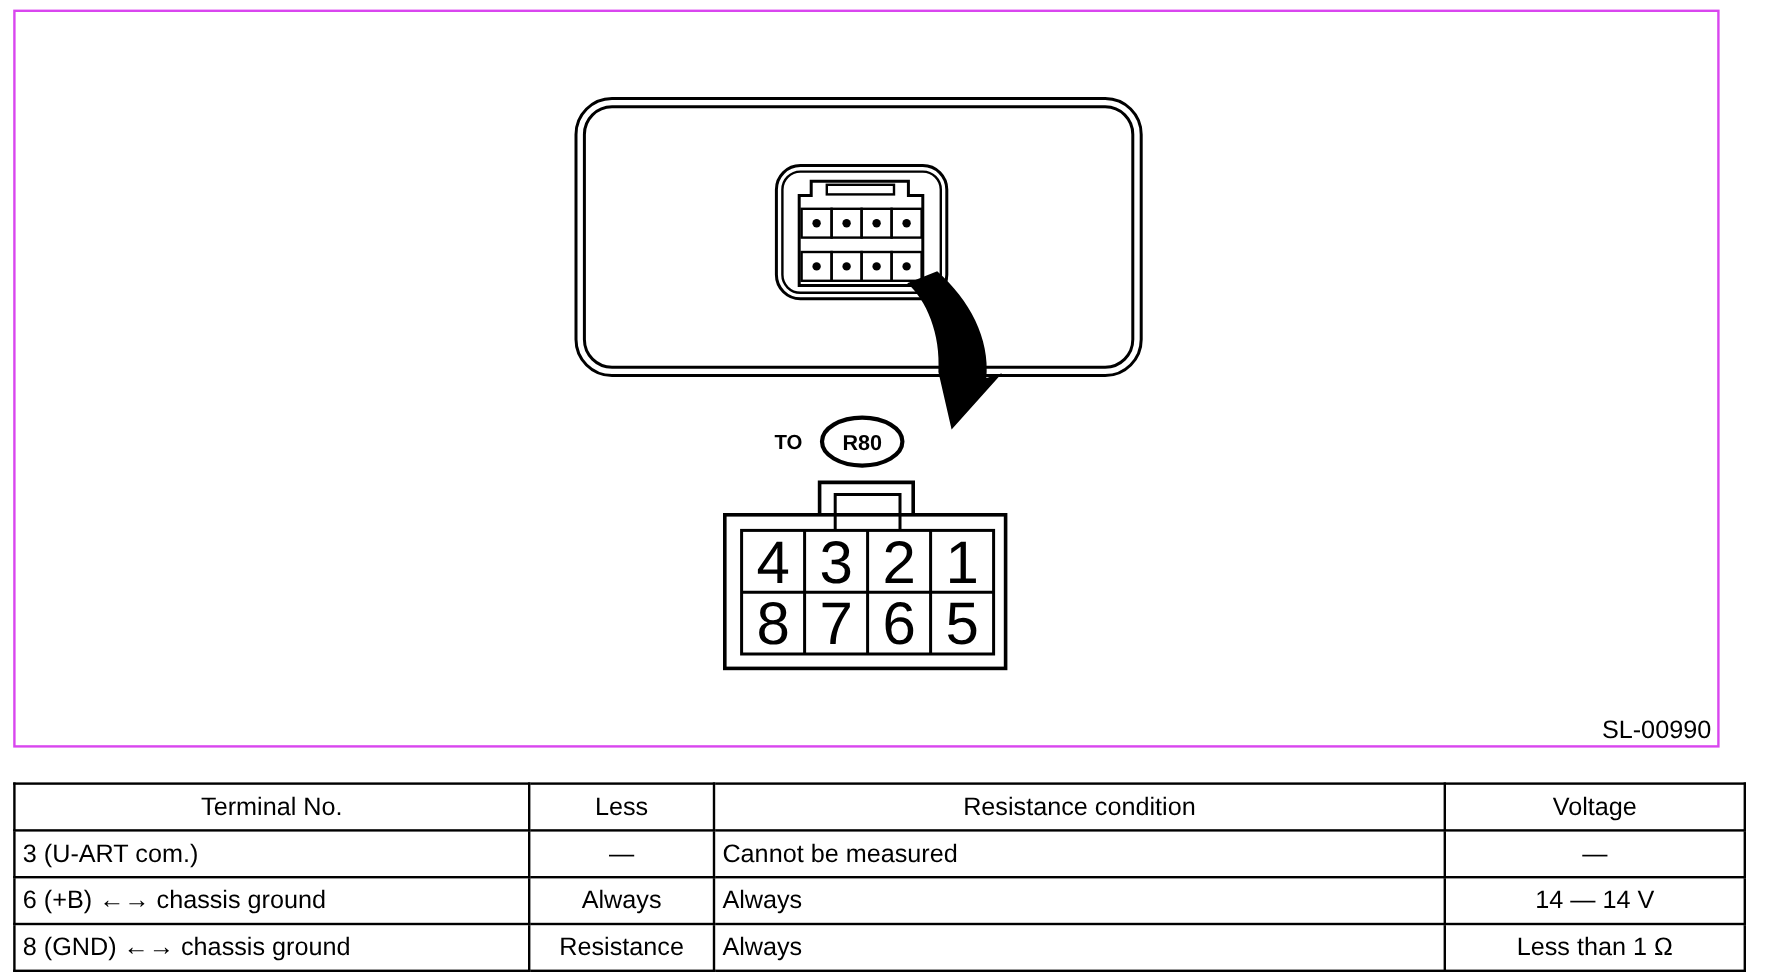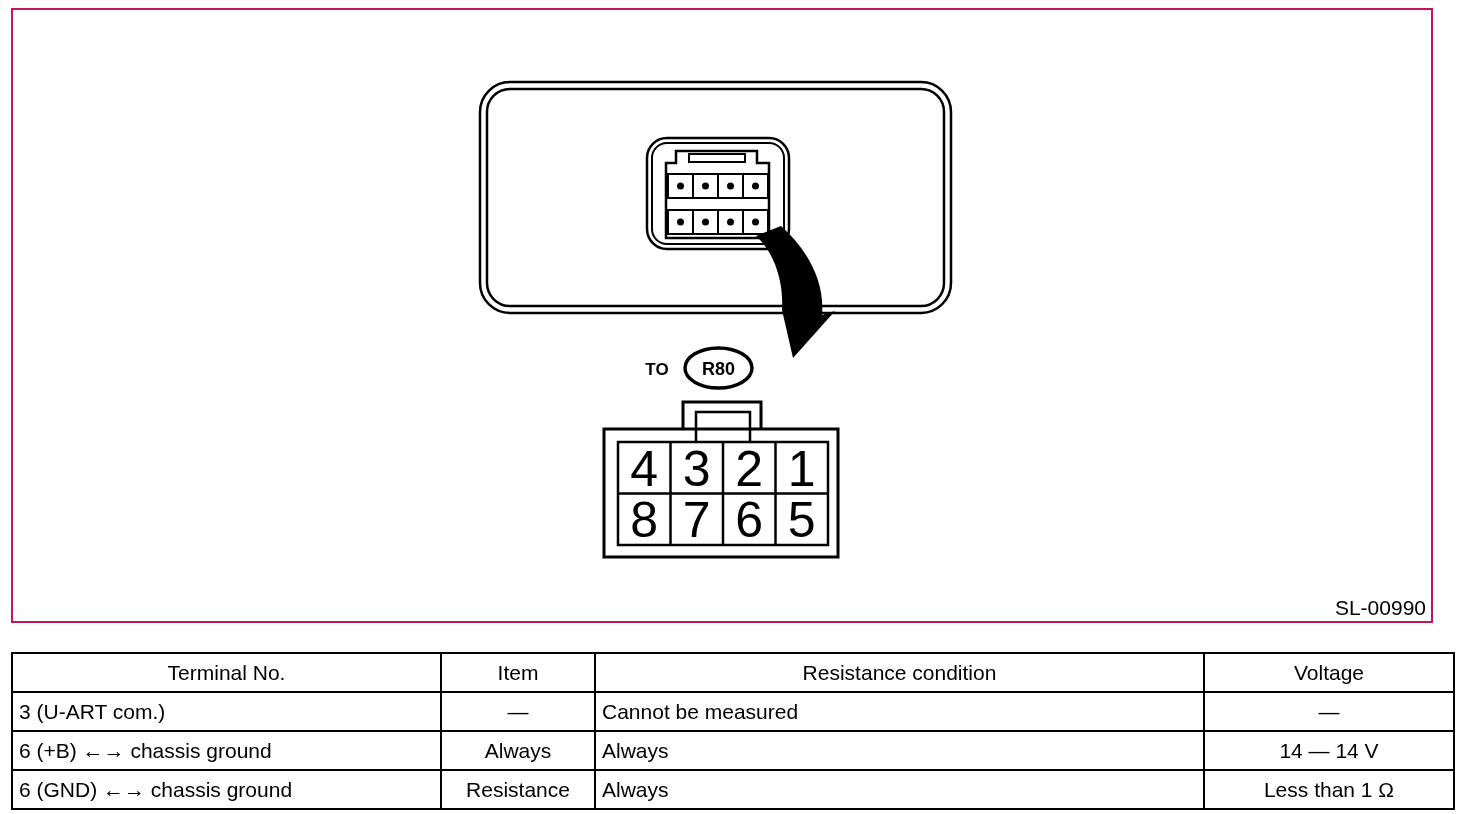--- a/index.html
+++ b/index.html
@@ -6,21 +6,21 @@
   .page{
     position:relative;
     width:1472px;height:814px;
     background:#ffffff;
     font-family:"Liberation Sans",sans-serif;
     color:#000;
   }
   .figure-box{
     position:absolute;left:11px;top:8px;
     width:1422px;height:615px;
-    border:2px solid #be185d;
+    border:2px solid #d946ef;
     box-sizing:border-box;
     background:#fff;
   }
   .figure-box svg{display:block;width:1418px;height:611px;}
 
   table.spec-table{
     position:absolute;left:11px;top:652px;
     width:1442px;
     border-collapse:collapse;
     table-layout:fixed;
@@ -118,40 +118,40 @@
   <table class="spec-table">
     <colgroup>
       <col style="width:429px">
       <col style="width:154px">
       <col style="width:609px">
       <col style="width:250px">
     </colgroup>
     <thead>
       <tr>
         <th>Terminal No.</th>
-        <th>Item</th>
+        <th>Less</th>
         <th>Resistance condition</th>
         <th>Voltage</th>
       </tr>
     </thead>
     <tbody>
       <tr>
         <td class="c-left">3 (U-ART com.)</td>
         <td class="c-center">—</td>
         <td class="c-left">Cannot be measured</td>
         <td class="c-center">—</td>
       </tr>
       <tr>
         <td class="c-left">6 (+B) ←→ chassis ground</td>
         <td class="c-center">Always</td>
         <td class="c-left">Always</td>
         <td class="c-center">14 — 14 V</td>
       </tr>
       <tr>
-        <td class="c-left">6 (GND) ←→ chassis ground</td>
+        <td class="c-left">8 (GND) ←→ chassis ground</td>
         <td class="c-center">Resistance</td>
         <td class="c-left">Always</td>
         <td class="c-center">Less than 1 Ω</td>
       </tr>
     </tbody>
   </table>
 
 </div>
 
 </body></html>

